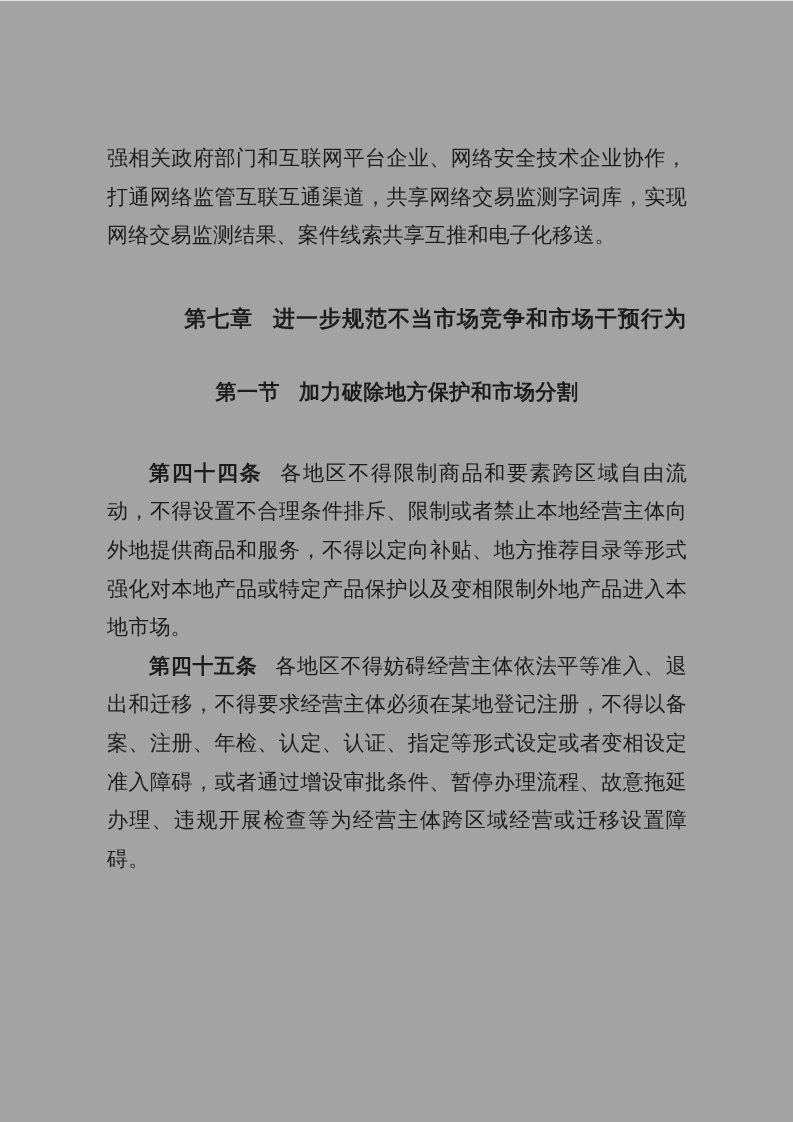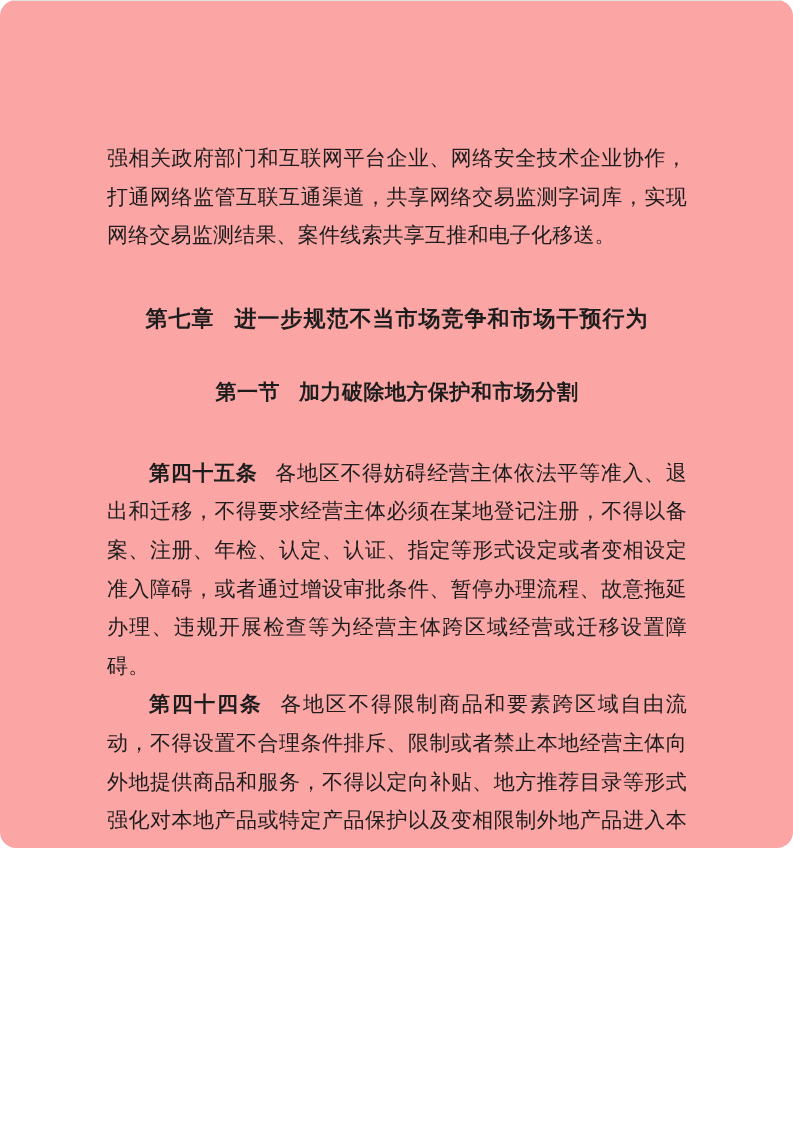--- a/index.html
+++ b/index.html
@@ -3,27 +3,26 @@
 <meta charset="utf-8">
 <style>
   html, body {
     margin: 0;
     padding: 0;
     background: #ffffff;
   }
   .page {
     position: relative;
     width: 793px;
-    height: 848px;
-    background: #fca5a5;
+    height: 1122px;
+    background: #a3a3a3;
     overflow: hidden;
     font-family: "Liberation Serif", "DejaVu Serif", serif;
     color: #1d1d1d;
     box-sizing: border-box;
-    border-radius: 16px;
   }
   .scan-edge {
     position: absolute;
     top: 0; left: 0; right: 0;
     height: 1px;
     background: #e2e2e2;
   }
   .content {
     position: absolute;
     left: 107px;
@@ -43,21 +42,21 @@
   .term {
     font-weight: 700;
     font-family: "Liberation Sans", "DejaVu Sans", sans-serif;
     padding-right: 0.85em;
   }
   .chapter-heading {
     margin: 44px 0 0 0;
     font-size: 22px;
     line-height: 40px;
     font-weight: 700;
-    text-align: center;
+    text-align: right;
     letter-spacing: 1px;
     font-family: "Liberation Serif", "DejaVu Serif", serif;
   }
   .section-heading {
     margin: 34px 0 43px 0;
     font-size: 21px;
     line-height: 38px;
     font-weight: 700;
     text-align: center;
     letter-spacing: 0.5px;
@@ -73,19 +72,19 @@
 
   <div class="content">
 
     <p class="para">强相关政府部门和互联网平台企业、网络安全技术企业协作，打通网络监管互联互通渠道，共享网络交易监测字词库，实现网络交易监测结果、案件线索共享互推和电子化移送。</p>
 
 
     <h2 class="chapter-heading"><span class="heading-number">第七章</span><span>进一步规范不当市场竞争和市场干预行为</span></h2>
 
     <h3 class="section-heading"><span class="heading-number">第一节</span><span>加力破除地方保护和市场分割</span></h3>
 
+    <p class="para indent"><span class="term">第四十四条</span><span>各地区不得限制商品和要素跨区域自由流动，不得设置不合理条件排斥、限制或者禁止本地经营主体向外地提供商品和服务，不得以定向补贴、地方推荐目录等形式强化对本地产品或特定产品保护以及变相限制外地产品进入本地市场。</span></p>
+
     <p class="para indent"><span class="term">第四十五条</span><span>各地区不得妨碍经营主体依法平等准入、退出和迁移，不得要求经营主体必须在某地登记注册，不得以备案、注册、年检、认定、认证、指定等形式设定或者变相设定准入障碍，或者通过增设审批条件、暂停办理流程、故意拖延办理、违规开展检查等为经营主体跨区域经营或迁移设置障碍。</span></p>
-
-    <p class="para indent"><span class="term">第四十四条</span><span>各地区不得限制商品和要素跨区域自由流动，不得设置不合理条件排斥、限制或者禁止本地经营主体向外地提供商品和服务，不得以定向补贴、地方推荐目录等形式强化对本地产品或特定产品保护以及变相限制外地产品进入本地市场。</span></p>
 
 
   </div>
 </div>
 
 </body></html>

